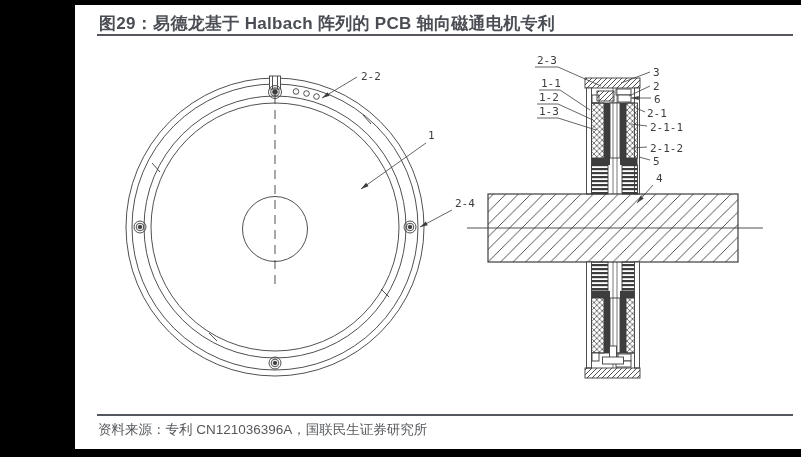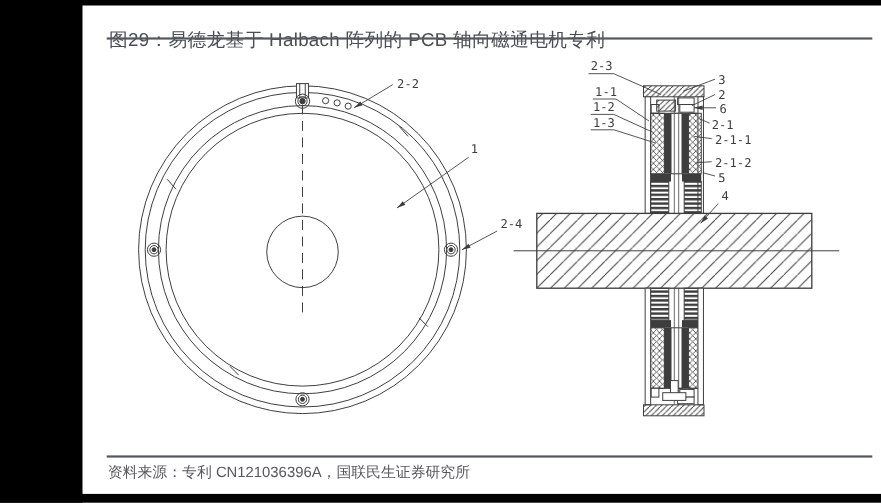--- a/index.html
+++ b/index.html
@@ -11,22 +11,22 @@
   html,body{margin:0;padding:0;}
   body{
     width:801px;height:457px;position:relative;background:#ffffff;
     font-family:"Liberation Sans","DejaVu Sans",sans-serif;overflow:hidden;
   }
   .frame{position:absolute;background:#000;}
   .frame-left{left:0;top:0;width:75px;height:457px;}
   .frame-top{left:0;top:0;width:801px;height:5px;}
   .frame-bottom{left:0;top:449px;width:801px;height:8px;}
   .fig-title{
-    position:absolute;left:99px;top:25px;width:690px;
-    font-size:17px;font-weight:normal;color:var(--title);letter-spacing:.3px;
+    position:absolute;left:99px;top:12px;width:690px;
+    font-size:17px;font-weight:bold;color:var(--title);letter-spacing:.3px;
   }
   .rule{position:absolute;left:97px;width:696px;height:2px;background:var(--rule);}
   .rule-title{top:34px;}
   .rule-footer{top:414px;}
   .fig-source{
     position:absolute;left:98px;top:421px;width:690px;
     font-size:13.5px;color:var(--footer);
   }
   svg{position:absolute;left:0;top:0;}
   svg text.part-label{

